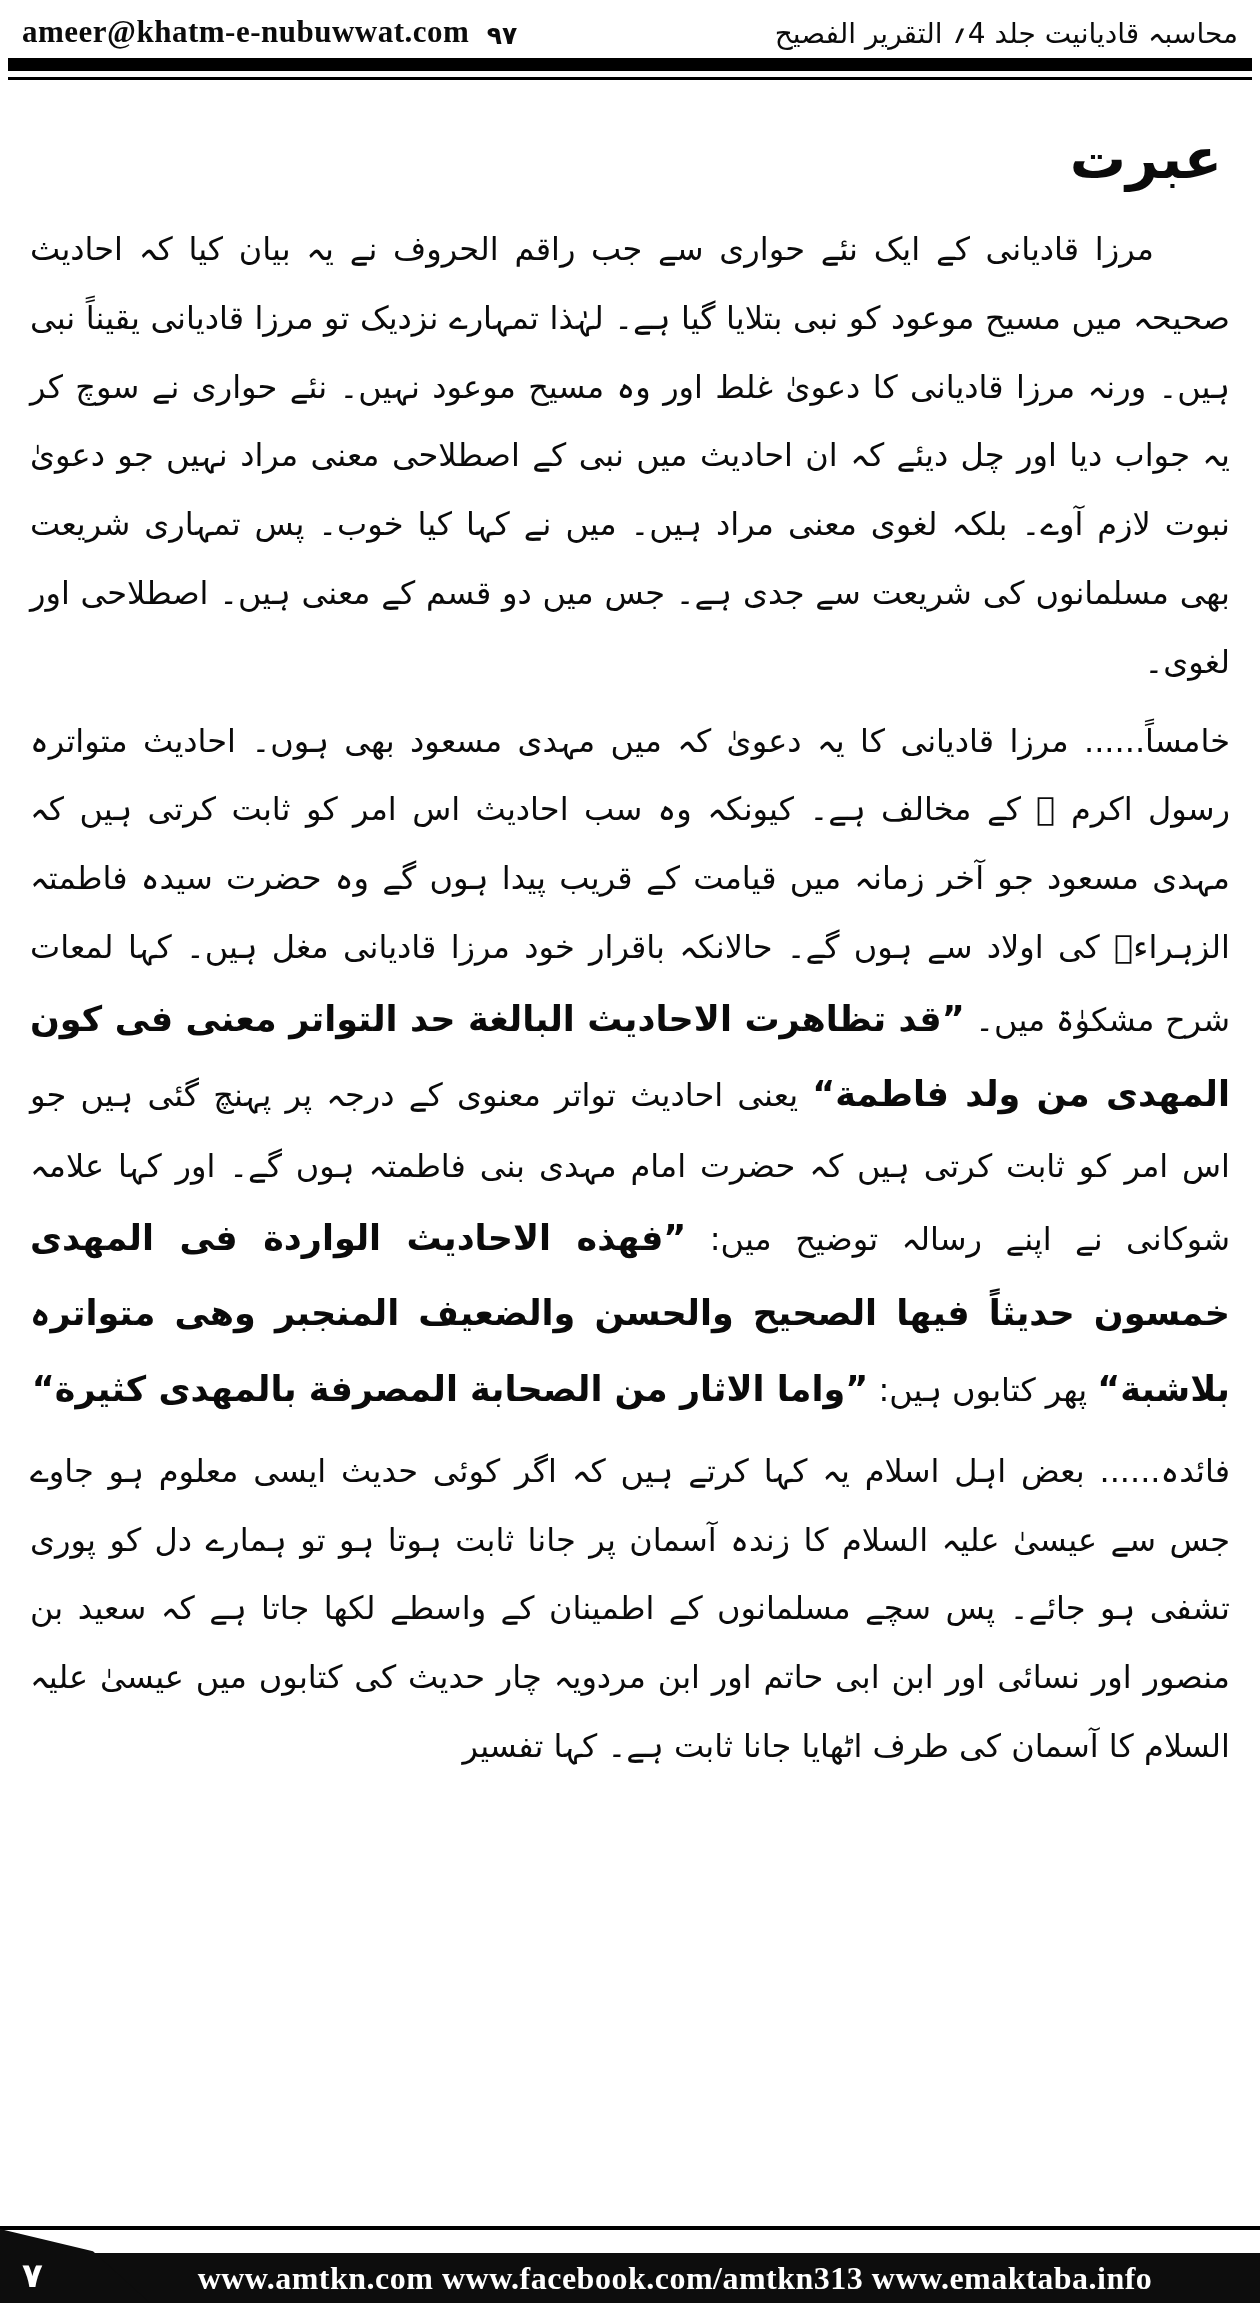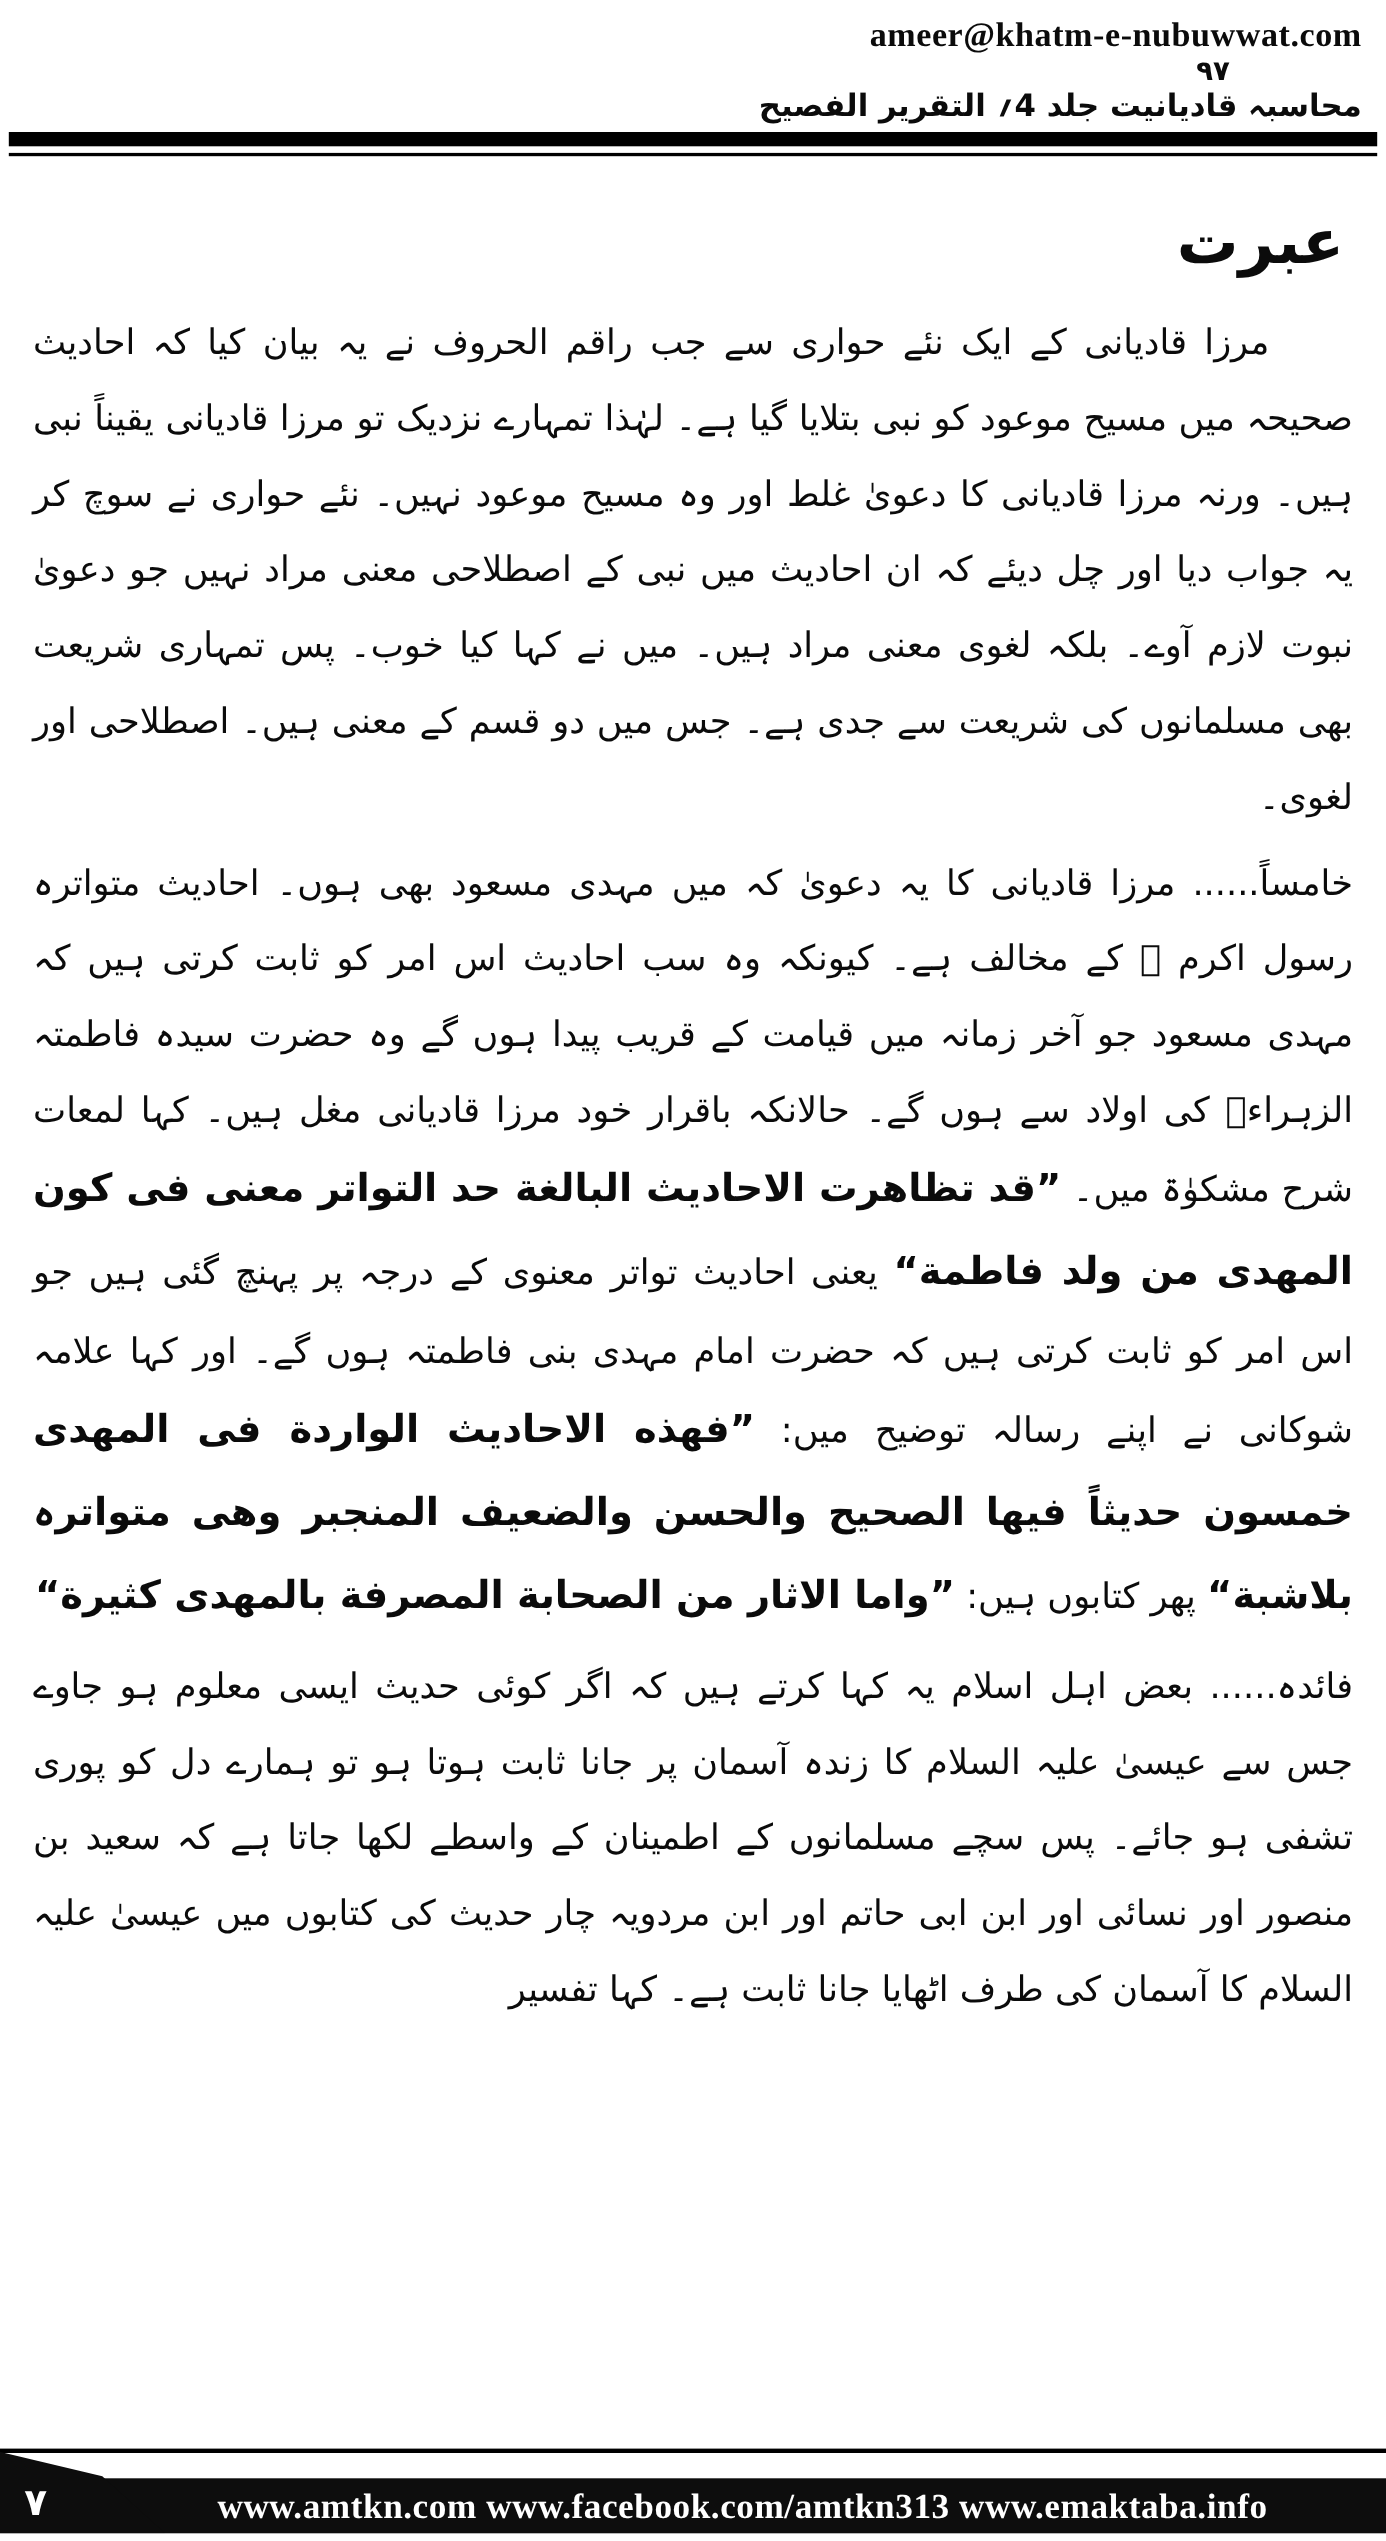--- a/index.html
+++ b/index.html
@@ -15,38 +15,37 @@
     color: #0b0b0b;
   }
 
   
   .header {
     display: flex;
     align-items: flex-end;
     justify-content: space-between;
     padding: 14px 22px 8px 22px;
     direction: ltr;
-    flex-direction: column;
   }
   .header .email {
     font-family: "Liberation Serif", serif;
     font-weight: bold;
     font-size: 31px;
     letter-spacing: 0.5px;
   }
   .header .pagenum {
     font-size: 25px;
     font-weight: bold;
     font-family: "DejaVu Sans", sans-serif;
     transform: translateX(-120px);
   }
   .header .booktitle {
     direction: rtl;
     font-size: 28px;
-    font-weight: bold;
+    font-weight: normal;
     font-family: "DejaVu Sans", sans-serif;
   }
   .rules { padding: 0 8px; }
   .rule-thick { height: 13px; background: #000; }
   .rule-thin  { height: 3px;  background: #000; margin-top: 6px; }
 
   
   .content {
     direction: rtl;
     padding: 24px 30px 0 30px;

